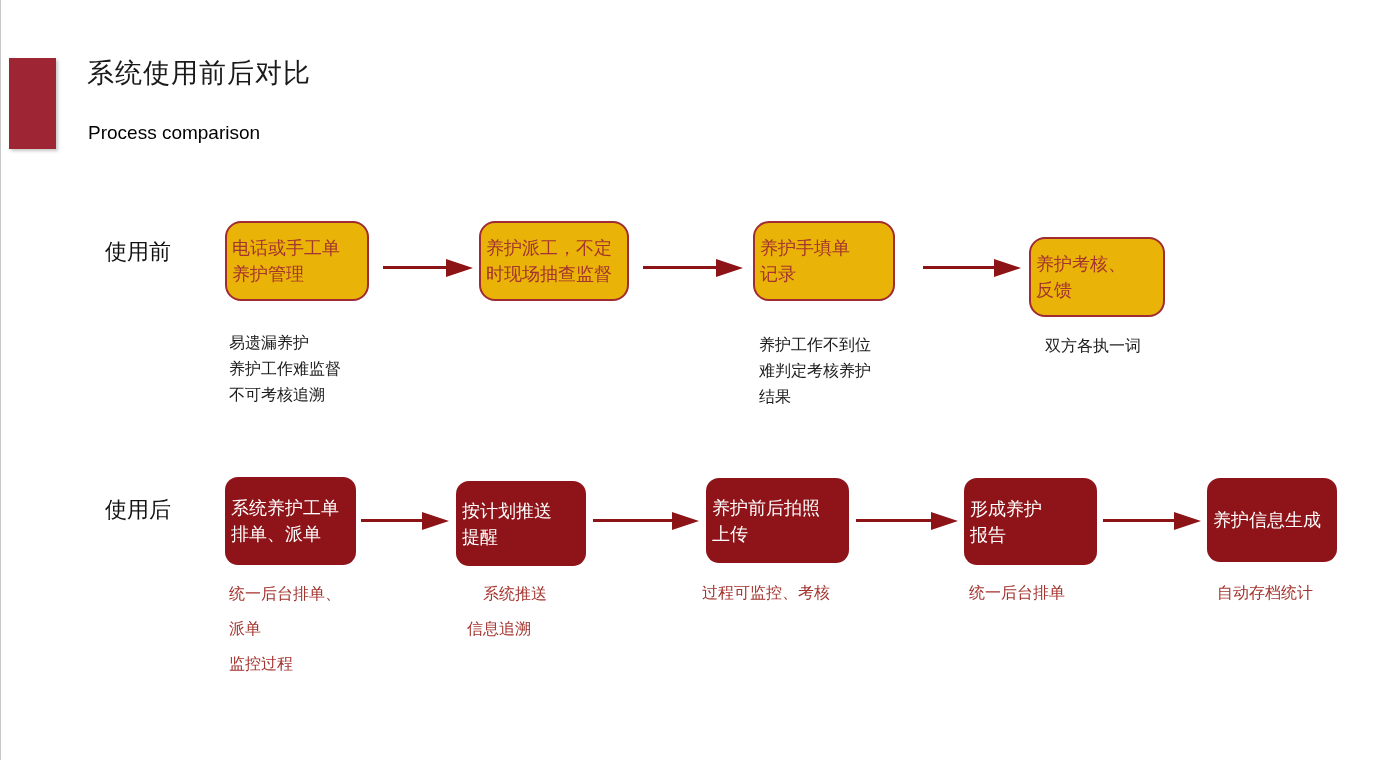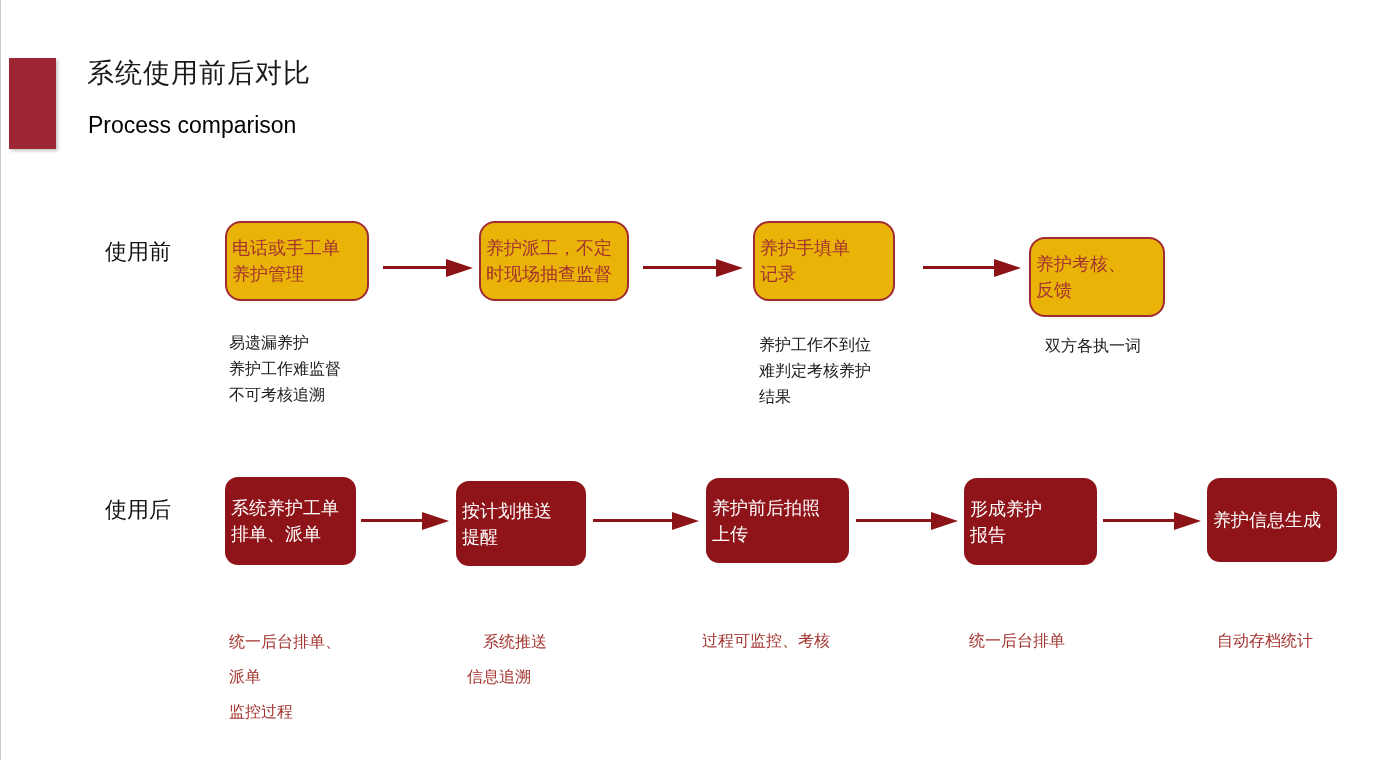--- a/index.html
+++ b/index.html
@@ -17,23 +17,23 @@
     left:8px;top:58px;width:47px;height:91px;
     background:var(--left-block,#9E2533);
     box-shadow:2px 2px 3px rgba(130,130,130,.45);
   }
   #page-title{
     left:86px;top:56px;
     font-size:27px;line-height:34px;
     color:#1a1a1a;letter-spacing:1px;
   }
   #page-subtitle{
-    left:87px;top:110px;
+    left:87px;top:118px;
     font-family:"Liberation Sans","DejaVu Sans",sans-serif;
-    font-size:23px;line-height:30px;color:#000;
+    font-size:19px;line-height:30px;color:#000;
   }
   .row-label{
     font-size:22px;line-height:28px;color:#111;
   }
   .obox{
     border:2px solid var(--accent-border,#9F2B33);
     border-radius:16px;
     background:#eab308;
     color:var(--accent-text,#A3342F);
     font-size:18px;line-height:26px;
@@ -47,21 +47,21 @@
     color:#fff;
     font-size:18px;line-height:26px;
     display:flex;align-items:center;
     padding:0 6px;box-sizing:border-box;
     white-space:pre-line;
   }
   .note{
     font-size:16px;line-height:26px;
     color:#1a1a1a;white-space:pre-line;
   }
-  .note.red{color:var(--accent-text,#A3383C);margin-top:48px;}
+  .note.red{color:var(--accent-text,#A3383C);}
   .note.loose{line-height:35px;}
   .arrow{height:18px;}
   .arrow .shaft{
     position:absolute;left:0;right:24px;top:7px;height:3px;
     background:var(--arrow,#8C1316);
   }
   .arrow .head{
     position:absolute;right:0;top:0;width:0;height:0;
     border-left:27px solid var(--arrow,#8C1316);
     border-top:9px solid transparent;

